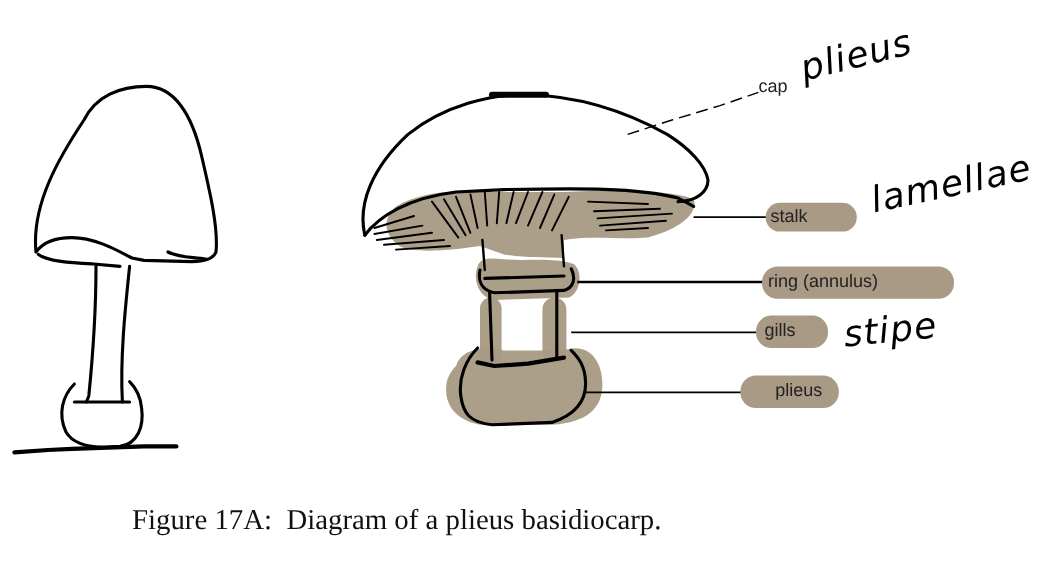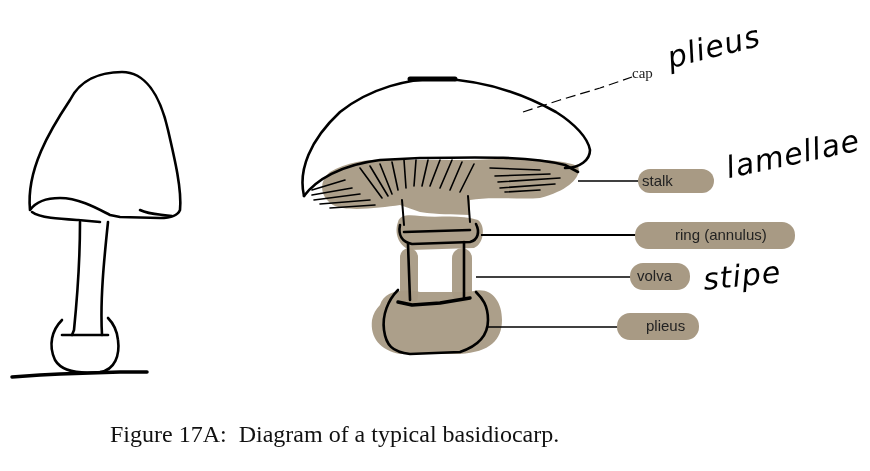--- a/index.html
+++ b/index.html
@@ -118,23 +118,23 @@
   </g>
 
   <g fill="#a89a84">
     <rect x="638" y="169" width="76" height="24" rx="12"></rect>
     <rect x="635" y="222" width="160" height="27" rx="13"></rect>
     <rect x="630" y="263" width="60" height="27" rx="13"></rect>
     <rect x="617" y="313" width="82" height="27" rx="13"></rect>
   </g>
 </svg>
 
-<span class="label" style="left:632px; top:64px;font-family:Liberation Serif, serif;">cap</span>
+<span class="label" style="left:632px; top:64px;">cap</span>
 <span class="label" style="left:642px; top:172px;">stalk</span>
-<span class="label" style="left:640px; top:226px;margin-left:35px;">ring (annulus)</span>
-<span class="label" style="left:637px; top:267px;">volva</span>
+<span class="label" style="left:640px; top:226px;">ring (annulus)</span>
+<span class="label" style="left:637px; top:267px;">gills</span>
 <span class="label" style="left:646px; top:317px;">plieus</span>
 
 <span class="hand" style="left:672px; top:40px; transform:rotate(-14deg); transform-origin:left bottom;">plieus</span>
 <span class="hand" style="left:730px; top:150px; transform:rotate(-12deg); transform-origin:left bottom;">lamellae</span>
 <span class="hand" style="left:705px; top:262px; transform:rotate(-6deg); transform-origin:left bottom;">stipe</span>
 
-<div id="caption">Figure 17A:  Diagram of a typical basidiocarp.</div>
+<div id="caption">Figure 17A:  Diagram of a plieus basidiocarp.</div>
 
 </body></html>

